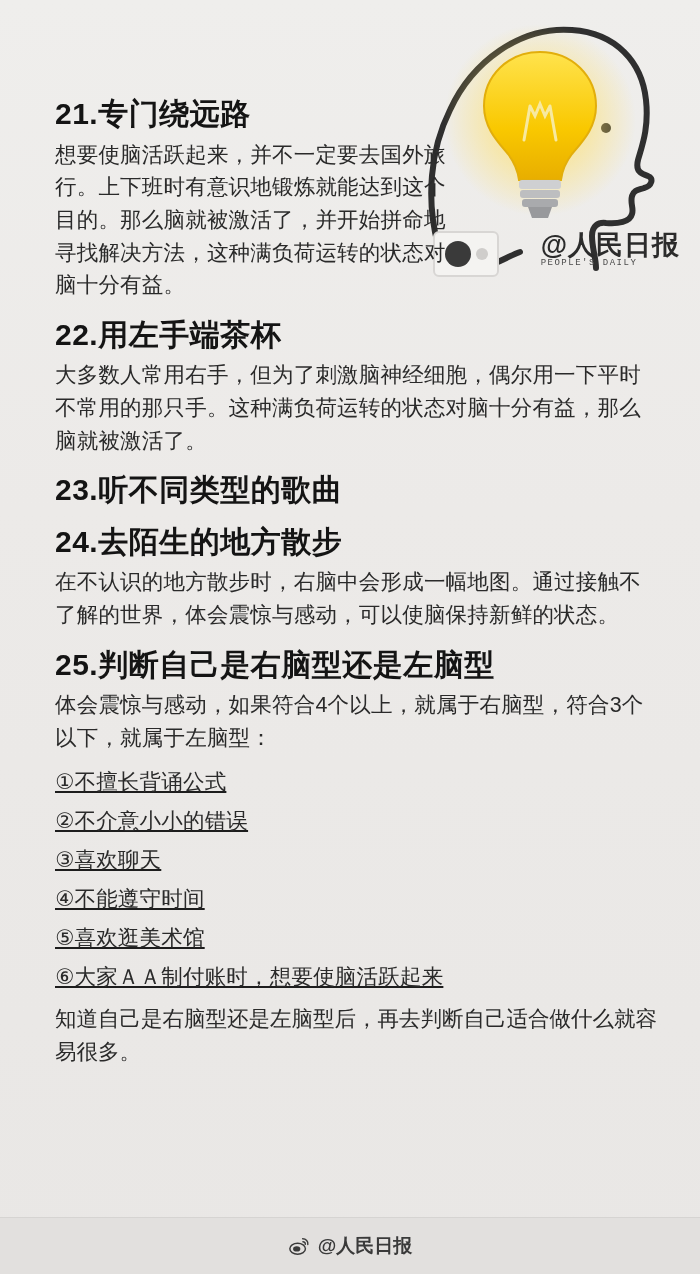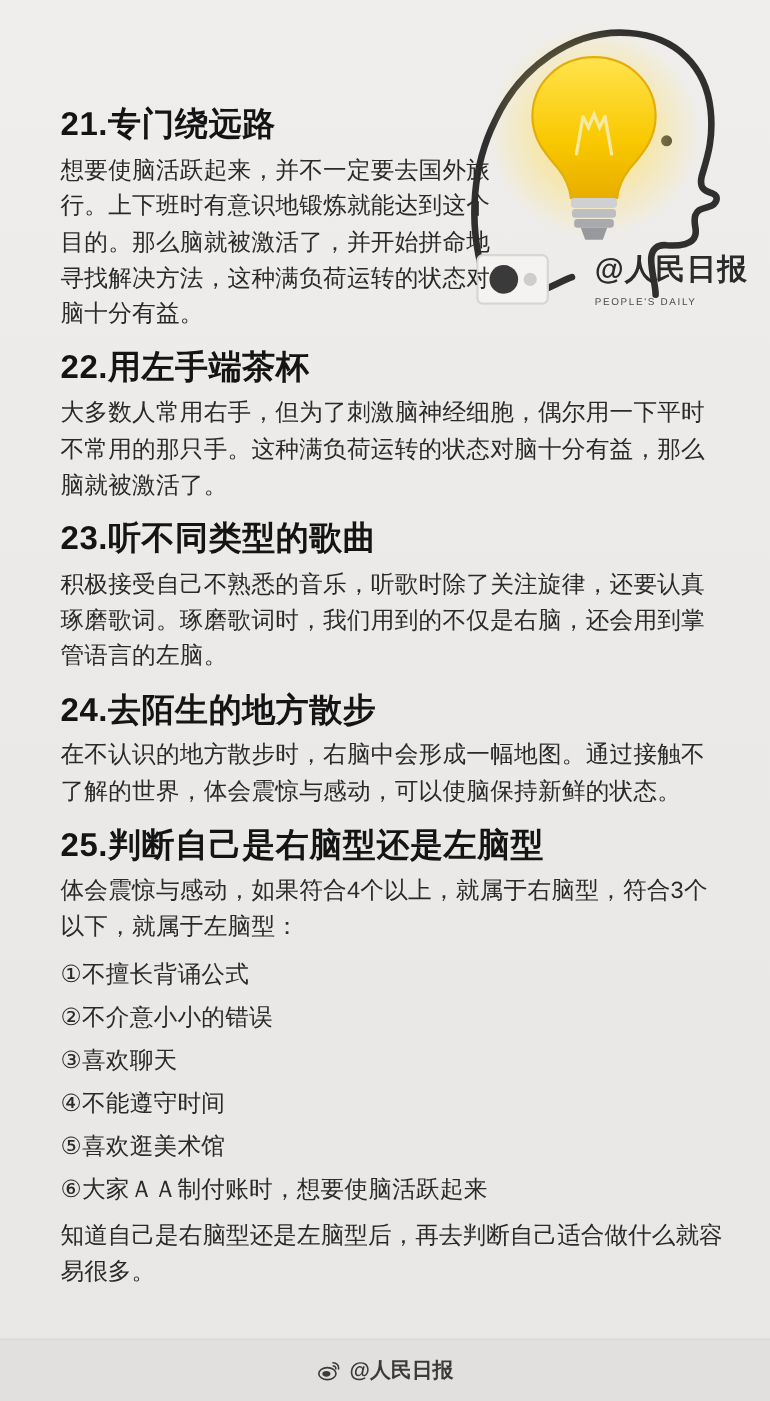--- a/index.html
+++ b/index.html
@@ -42,22 +42,22 @@
   .brand-main {
     font-size: 27px;
     font-weight: bold;
     color: #2b2b2b;
     letter-spacing: 1px;
   }
   .brand-sub {
     font-size: 9px;
     color: #4a4a4a;
     letter-spacing: 1.5px;
-    margin-top: 11px;
-    font-family: Liberation Sans, sans-serif;
+    margin-top: 0;
+    font-family: Liberation Mono, monospace;
   }
 
   
   .content {
     position: relative;
     padding: 95px 41px 0 55px;
     box-sizing: border-box;
     z-index: 3;
   }
   .sec {
@@ -81,20 +81,21 @@
     color: #2a2a2a;
     letter-spacing: 0.2px;
   }
   .sec-1 p.sec-body { max-width: 400px; }
   .sec-2 p.sec-body { max-width: 600px; }
 
   .opt-list {
     list-style: none;
     margin: 8px 0 6px 0;
     padding: 0;
+    text-decoration: underline;
   }
   .opt-list li {
     font-size: 21.5px;
     line-height: 1.82;
     color: #2a2a2a;
     letter-spacing: 0.2px;
   }
   .closing {
     font-size: 21.5px;
     line-height: 1.52;
@@ -187,21 +188,20 @@
       <p class="sec-body">想要使脑活跃起来，并不一定要去国外旅行。上下班时有意识地锻炼就能达到这个目的。那么脑就被激活了，并开始拼命地寻找解决方法，这种满负荷运转的状态对脑十分有益。</p>
     </section>
 
     <section class="sec sec-2">
       <h2 class="sec-title">22.用左手端茶杯</h2>
       <p class="sec-body">大多数人常用右手，但为了刺激脑神经细胞，偶尔用一下平时不常用的那只手。这种满负荷运转的状态对脑十分有益，那么脑就被激活了。</p>
     </section>
 
     <section class="sec sec-3">
       <h2 class="sec-title">23.听不同类型的歌曲</h2>
-      <p class="sec-body">积极接受自己不熟悉的音乐，听歌时除了关注旋律，还要认真琢磨歌词。琢磨歌词时，我们用到的不仅是右脑，还会用到掌管语言的左脑。</p>
     </section>
 
     <section class="sec sec-4">
       <h2 class="sec-title">24.去陌生的地方散步</h2>
       <p class="sec-body">在不认识的地方散步时，右脑中会形成一幅地图。通过接触不了解的世界，体会震惊与感动，可以使脑保持新鲜的状态。</p>
     </section>
 
     <section class="sec sec-5">
       <h2 class="sec-title">25.判断自己是右脑型还是左脑型</h2>
       <p class="sec-body">体会震惊与感动，如果符合4个以上，就属于右脑型，符合3个以下，就属于左脑型：</p>

